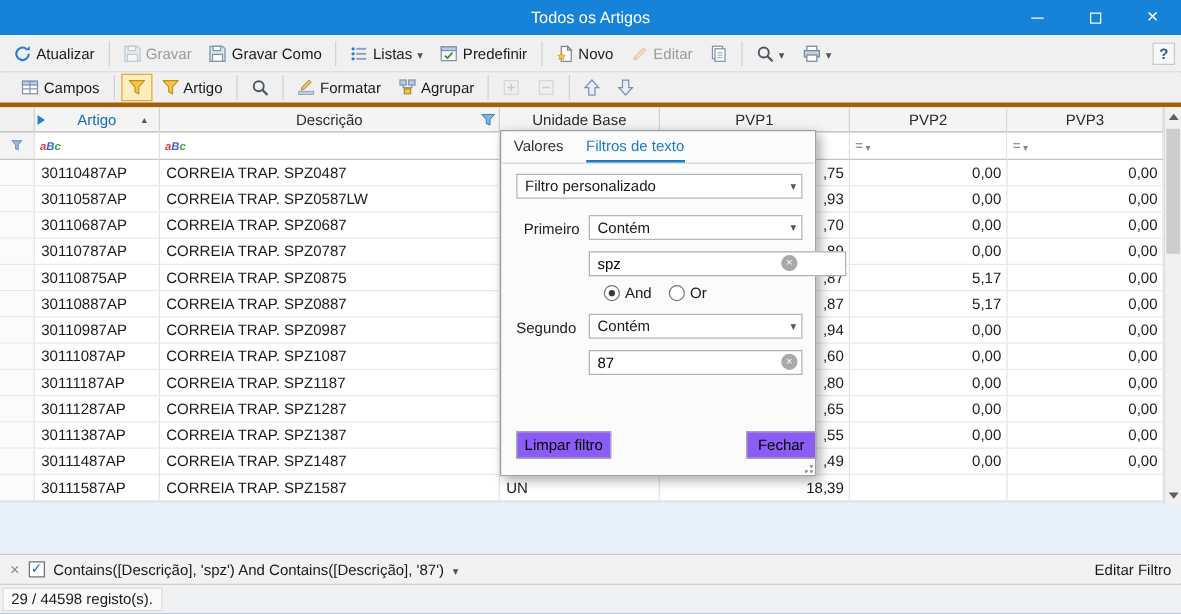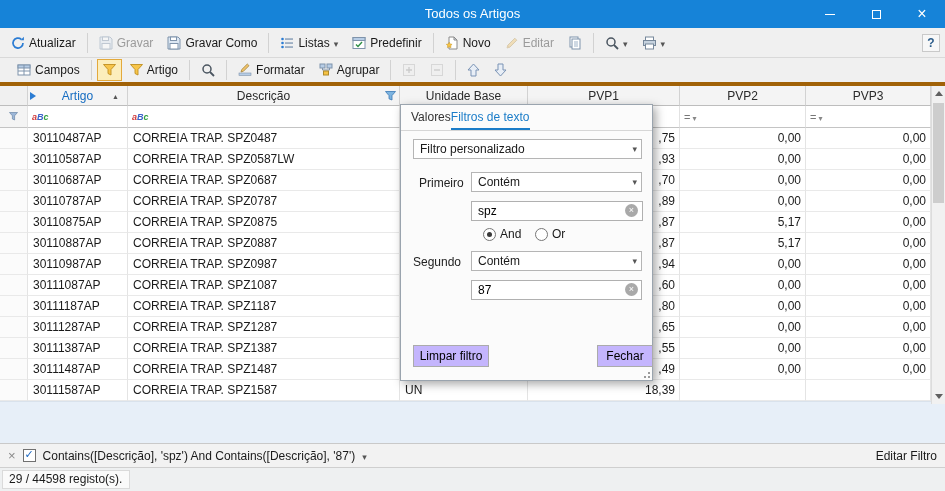--- a/index.html
+++ b/index.html
@@ -77,38 +77,38 @@
   .tri-up { width:0; height:0; border-left:4px solid transparent; border-right:4px solid transparent;
             border-bottom:5px solid #606060; }
   .tri-down { width:0; height:0; border-left:4px solid transparent; border-right:4px solid transparent;
               border-top:5px solid #606060; }
   .vs-thumb { position:absolute; left:1px; top:17px; width:11px; height:100px; background:#cdcdcd; cursor:grab; }
 
   
   .popup { position:absolute; left:400px; top:104px; width:253px; height:277px; background:#fbfbfb;
            border:1px solid #9aa4ae; box-shadow:3px 3px 9px rgba(0,0,0,.35); z-index:20; }
   .ptabs { position:absolute; left:0; top:0; right:0; height:26px; border-bottom:1px solid #d6d6d6;
-           display:flex; padding-left:10px; }
+           display:flex; padding-left:10px; gap:18px; }
   .ptab { display:flex; align-items:center; color:#333; border-bottom:2px solid transparent;
           cursor:pointer; background:transparent; border-top:none; border-left:none; border-right:none; font:inherit; }
   .ptab.active { color:#1a7cc8; border-bottom:2px solid #1a7cc8; }
   .combo { position:absolute; height:20px; background:#fff; border:1px solid #b5b5b5;
            display:flex; align-items:center; padding:0 16px 0 6px; cursor:pointer; overflow:hidden; white-space:nowrap; }
   .combo::after { content:"▾"; position:absolute; right:4px; top:4px; font-size:9px; color:#555; }
   .plabel { position:absolute; color:#222; }
   .pinput { position:absolute; height:20px; border:1px solid #b0b0b0; background:#fff;
             padding:0 20px 0 6px; font:inherit; }
   .clear-btn { position:absolute; width:13px; height:13px; border-radius:50%; background:#a9a9a9;
                color:#fff; font-size:9px; line-height:13px; text-align:center; border:none; cursor:pointer; padding:0; }
   .clear-btn::before { content:"×"; }
   .radio { position:absolute; display:flex; align-items:center; gap:4px; cursor:pointer; }
   .rdot { width:13px; height:13px; border:1px solid #767676; border-radius:50%; background:#fff; position:relative; }
   .radio.checked .rdot::after { content:""; position:absolute; left:3px; top:3px; width:5px; height:5px;
                                 border-radius:50%; background:#3a3a3a; }
-  .pbtn { position:absolute; height:22px; background:#c4b5fd; border:1px solid #ababab; font:inherit;
+  .pbtn { position:absolute; height:22px; background:#8b5cf6; border:1px solid #ababab; font:inherit;
           font-size:12px; cursor:pointer; }
   .grip { position:absolute; right:0; bottom:0; width:12px; height:12px; cursor:nwse-resize;
           background:
             radial-gradient(circle at 9px 9px, #9a9a9a 1px, transparent 1.4px),
             radial-gradient(circle at 9px 5px, #9a9a9a 1px, transparent 1.4px),
             radial-gradient(circle at 5px 9px, #9a9a9a 1px, transparent 1.4px); }
 
   
   .filterbar { position:absolute; left:0; top:443px; width:945px; height:24px; background:#f2f2f2;
                border-top:1px solid #c9c9c9; display:flex; align-items:center; padding:0 8px; gap:7px; }
@@ -506,21 +506,21 @@
 
     <div class="combo" style="left:12px; top:34px; width:229px;">
       <span>Filtro personalizado</span>
     </div>
 
     <div class="plabel" style="left:18px; top:71px;">Primeiro</div>
     <div class="combo" style="left:70px; top:67px; width:171px;">
       <span>Contém</span>
     </div>
 
-    <input class="pinput" style="left: 70px; top: 96px; width: 172px;" value="spz">
+    <input class="pinput" style="left: 70px; top: 96px; width: 206px;" value="spz">
     <button class="clear-btn" style="left:224px; top:99px;"></button>
 
     <div class="radio checked" style="left:82px; top:122px;">
       <span class="rdot"></span>
       <span>And</span>
     </div>
     <div class="radio" style="left:134px; top:122px;">
       <span class="rdot"></span>
       <span>Or</span>
     </div>

